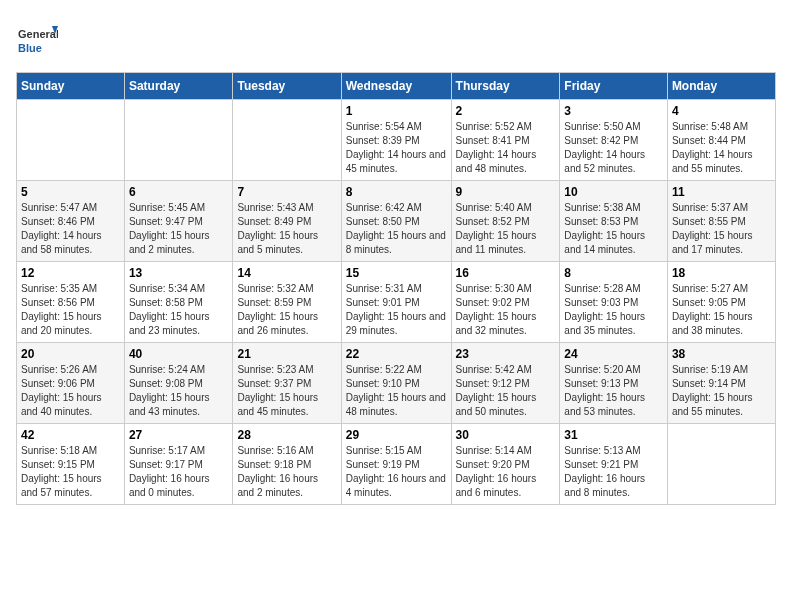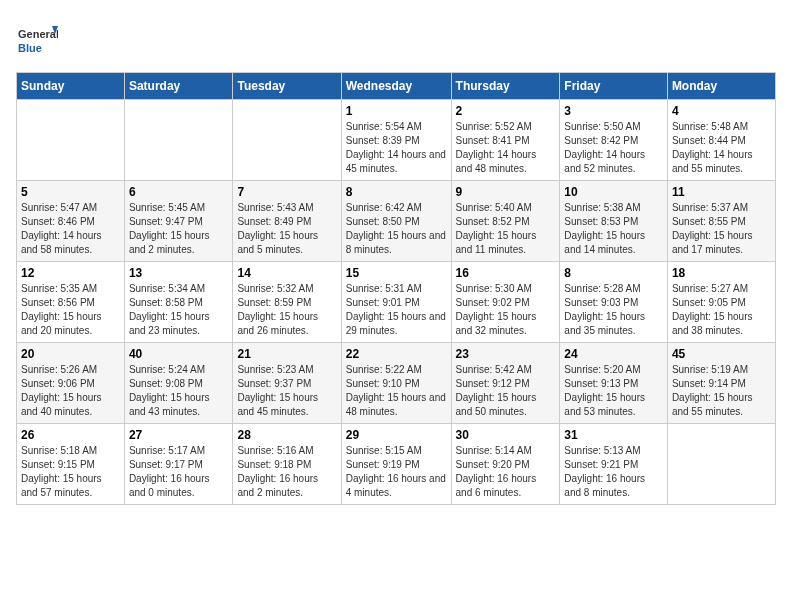--- a/index.html
+++ b/index.html
@@ -277,30 +277,30 @@
 and 50 minutes.</div>
         </td>
         <td>
           <div class="day-num">24</div>
           <div class="day-info">Sunrise: 5:20 AM
 Sunset: 9:13 PM
 Daylight: 15 hours
 and 53 minutes.</div>
         </td>
         <td>
-          <div class="day-num">45</div>
+          <div class="day-num">38</div>
           <div class="day-info">Sunrise: 5:19 AM
 Sunset: 9:14 PM
 Daylight: 15 hours
 and 55 minutes.</div>
         </td>
       </tr>
       <tr>
         <td>
-          <div class="day-num">26</div>
+          <div class="day-num">42</div>
           <div class="day-info">Sunrise: 5:18 AM
 Sunset: 9:15 PM
 Daylight: 15 hours
 and 57 minutes.</div>
         </td>
         <td>
           <div class="day-num">27</div>
           <div class="day-info">Sunrise: 5:17 AM
 Sunset: 9:17 PM
 Daylight: 16 hours

